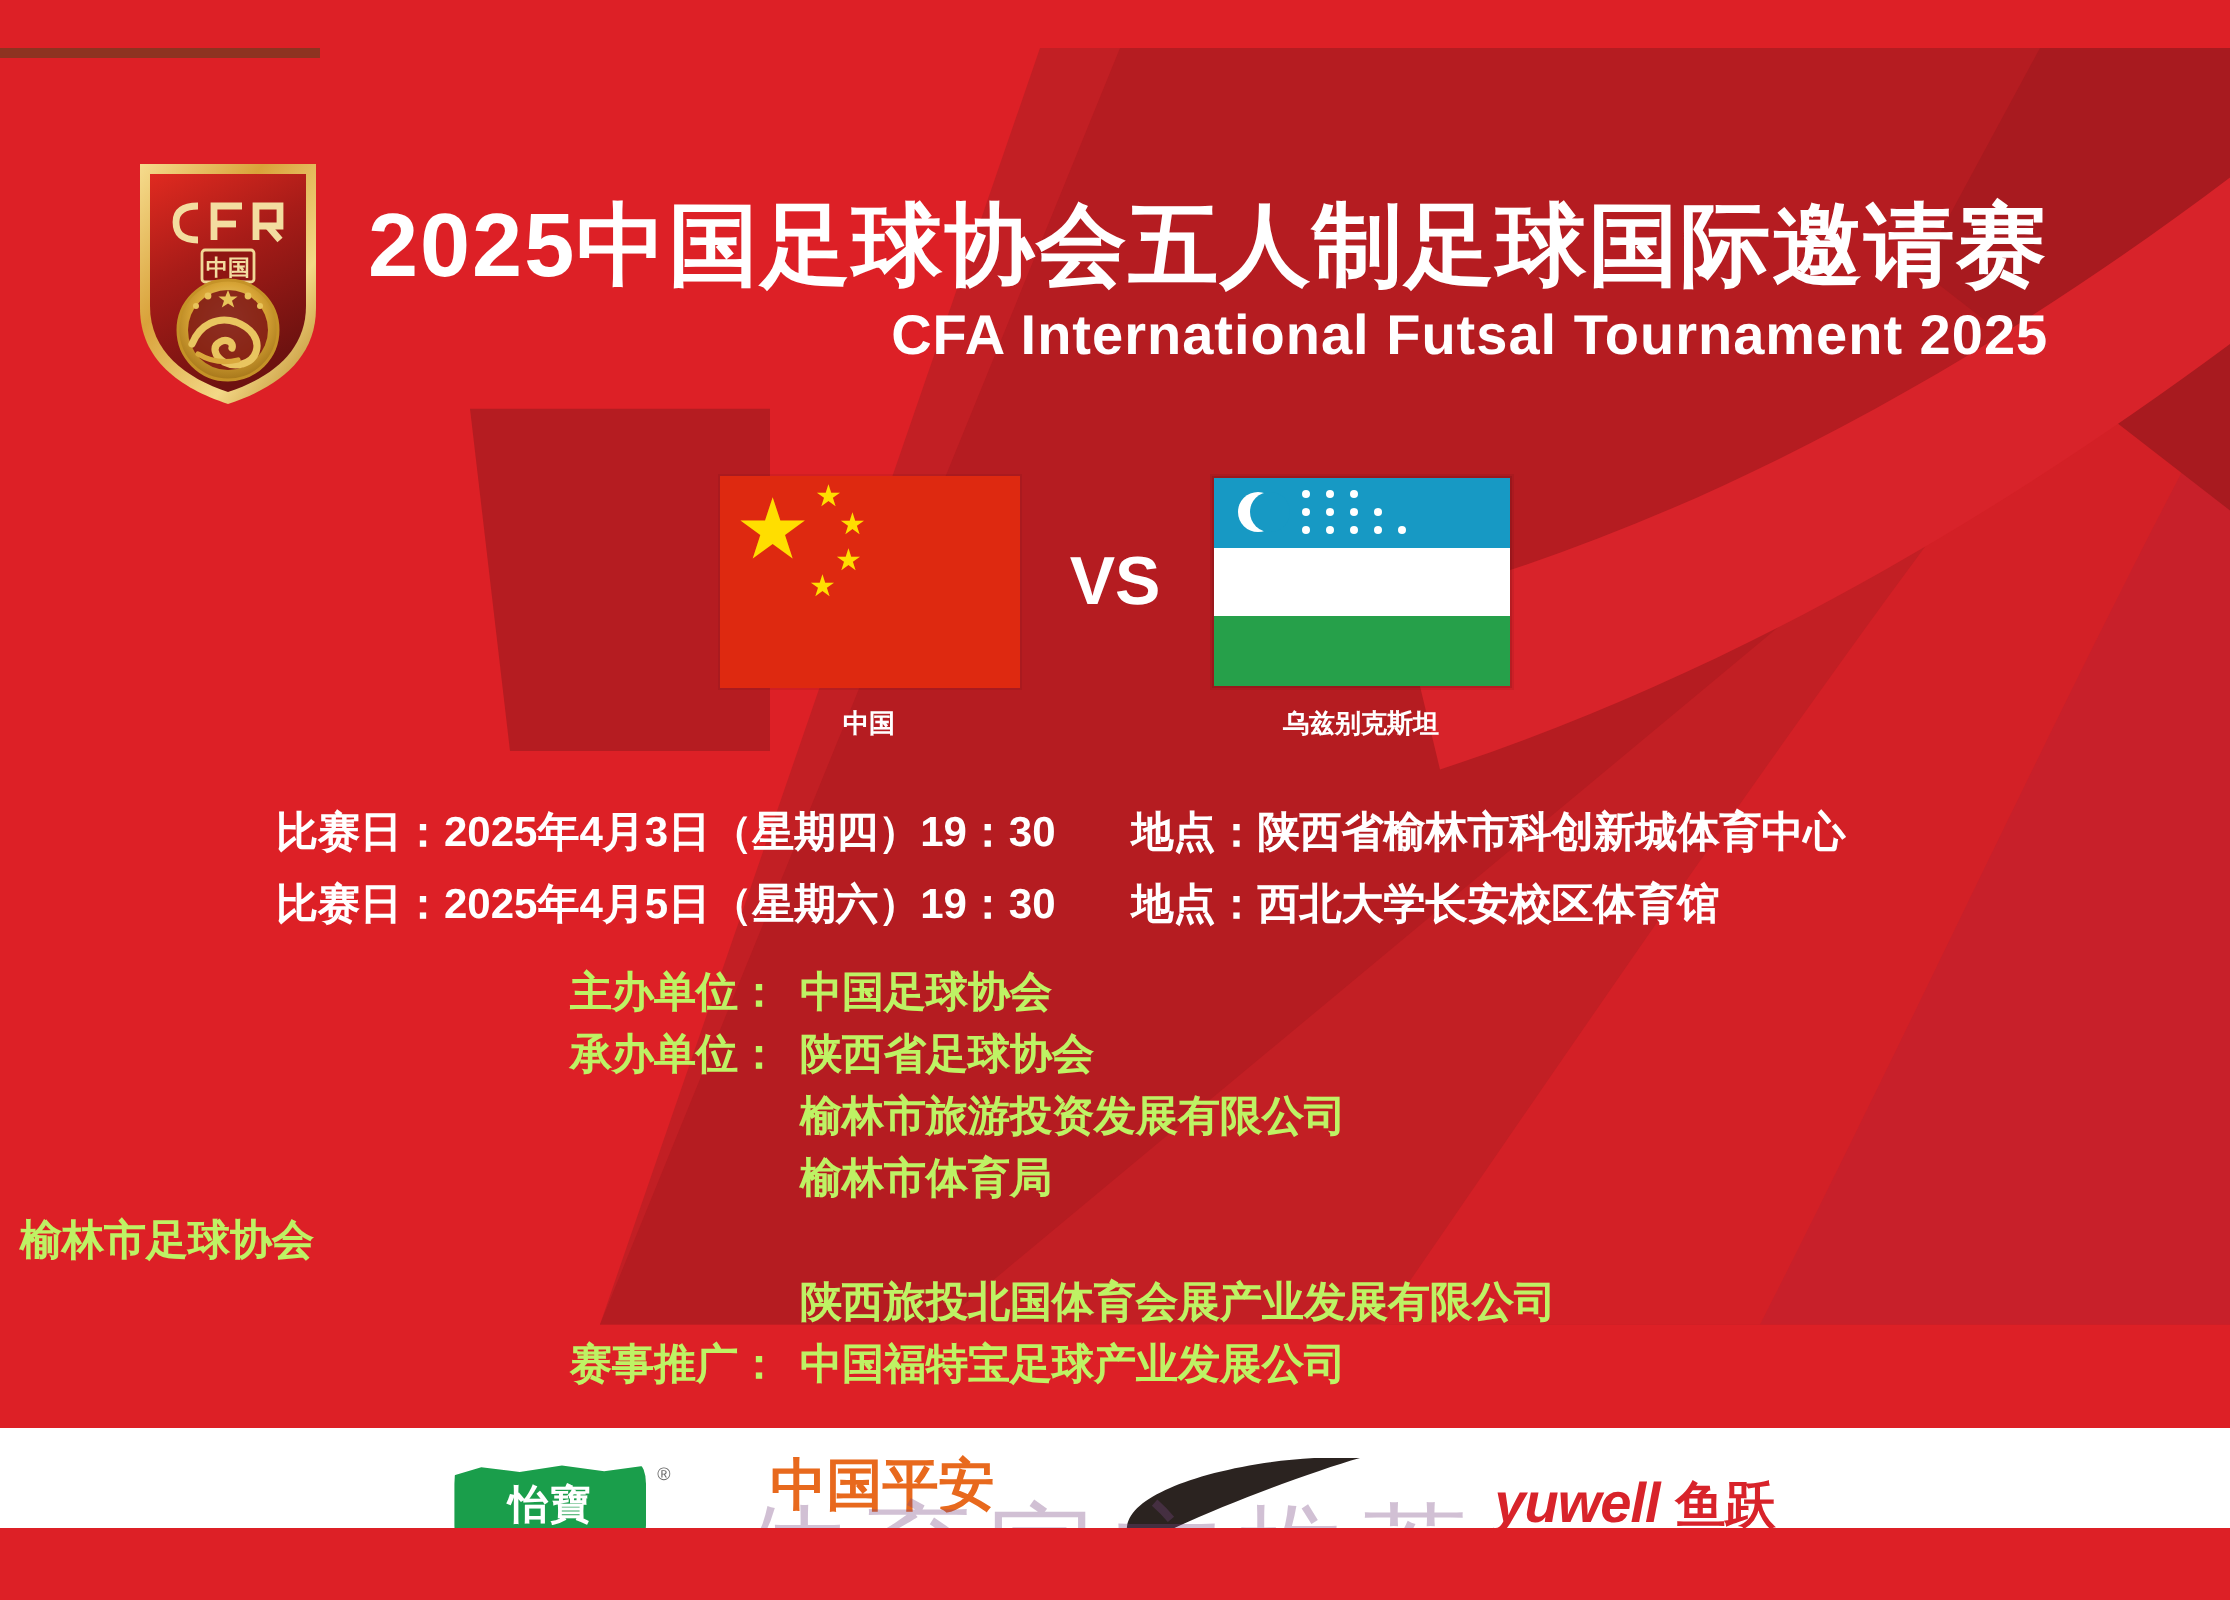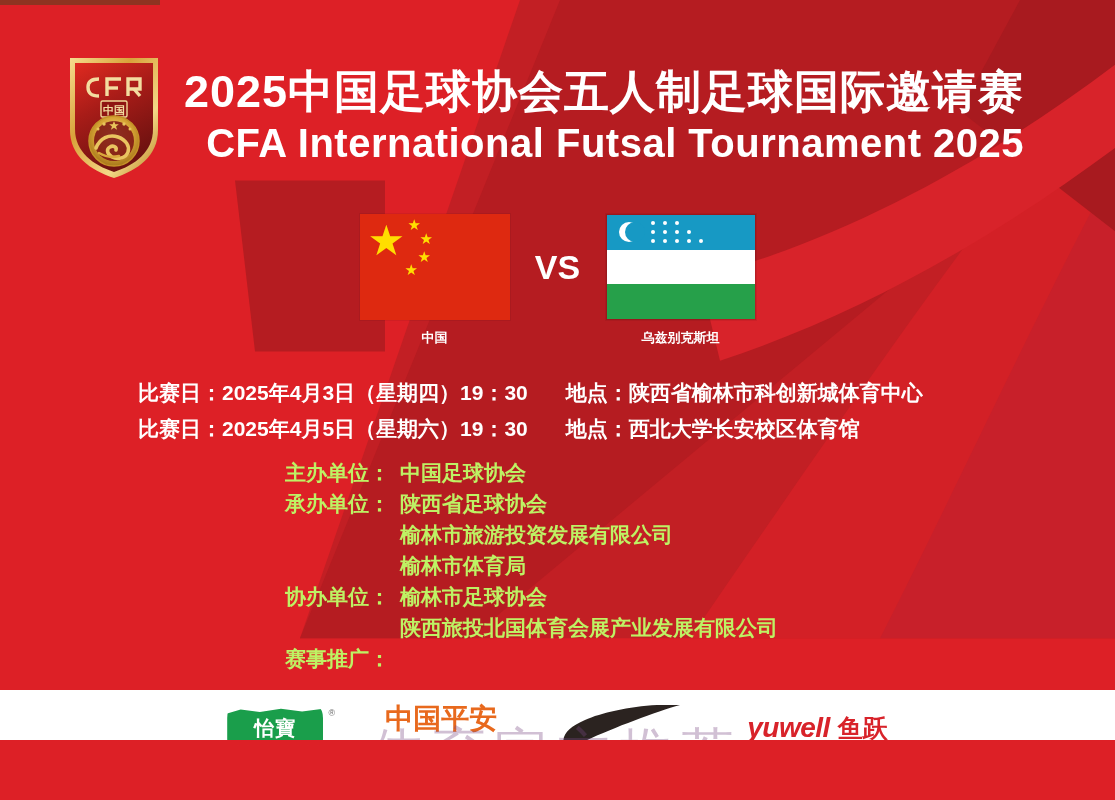--- a/index.html
+++ b/index.html
@@ -1,36 +1,36 @@
 <!DOCTYPE html>
 <html><head>
 <meta charset="utf-8">
 <style>
   html,body{margin:0;padding:0;}
   body{
     width:1115px;height:800px;overflow:hidden;
     font-family:"Liberation Sans","DejaVu Sans",sans-serif;
     background:#DD2026;
   }
-  #poster{position:relative;width:1115px;height:740px;overflow:hidden;background:#DD2026;}
+  #poster{position:relative;width:1115px;height:740px;overflow:hidden;background:#DD2026;margin-top:24px;}
 
   
   .bg-layer{position:absolute;inset:0;width:100%;height:100%;pointer-events:none;}
   .top-strip{position:absolute;left:0;top:0;width:160px;height:5px;background:#8E3321;}
 
   
   .header{position:absolute;left:0;top:52px;width:1115px;display:flex;align-items:center;}
   .crest{width:96px;height:130px;margin-left:66px;flex:0 0 auto;}
   .titles{margin-left:22px;text-align:right;}
   .title-cn{
     font-size:45px;font-weight:bold;color:#ffffff;letter-spacing:1px;
     line-height:1.08;white-space:nowrap;
   }
   .title-en{
-    font-size:40px;font-weight:bold;color:#ffffff;letter-spacing:0.5px;
+    font-size:28px;font-weight:bold;color:#ffffff;letter-spacing:0.5px;
     line-height:1.12;white-space:nowrap;margin-top:4px;
   }
 
   
   .match{position:absolute;left:0;top:214px;width:1115px;display:flex;justify-content:center;align-items:flex-start;}
   .team{width:150px;display:flex;flex-direction:column;align-items:center;}
   .flag{width:150px;height:106px;box-shadow:0 0 0 1px rgba(0,0,0,.06);}
   .team-name{margin-top:9px;font-size:13px;font-weight:bold;color:#ffffff;white-space:nowrap;}
   .vs{width:96px;text-align:center;font-size:34px;font-weight:bold;color:#ffffff;line-height:106px;}
 
@@ -237,29 +237,29 @@
     </div>
     <div class="org-row cont">
       <span class="org-label">承办单位：</span>
       <span class="org-value">榆林市旅游投资发展有限公司</span>
     </div>
     <div class="org-row cont">
       <span class="org-label">承办单位：</span>
       <span class="org-value">榆林市体育局</span>
     </div>
     <div class="org-row">
-      <span class="org-label">协办单位：</span>
       <span class="org-value">榆林市足球协会</span>
     </div>
     <div class="org-row cont">
       <span class="org-label">协办单位：</span>
       <span class="org-value">陕西旅投北国体育会展产业发展有限公司</span>
     </div>
     <div class="org-row">
       <span class="org-label">赛事推广：</span>
+      <span class="org-value">中国福特宝足球产业发展公司</span>
     </div>
   </div>
 
   <div class="sponsor-bar">
     <div class="sponsors">
 
       <div class="sp-yibao">
         <div class="yibao-banner"></div>
         <div class="yibao-txt">怡寶</div>
         <div class="yibao-r">®</div>

